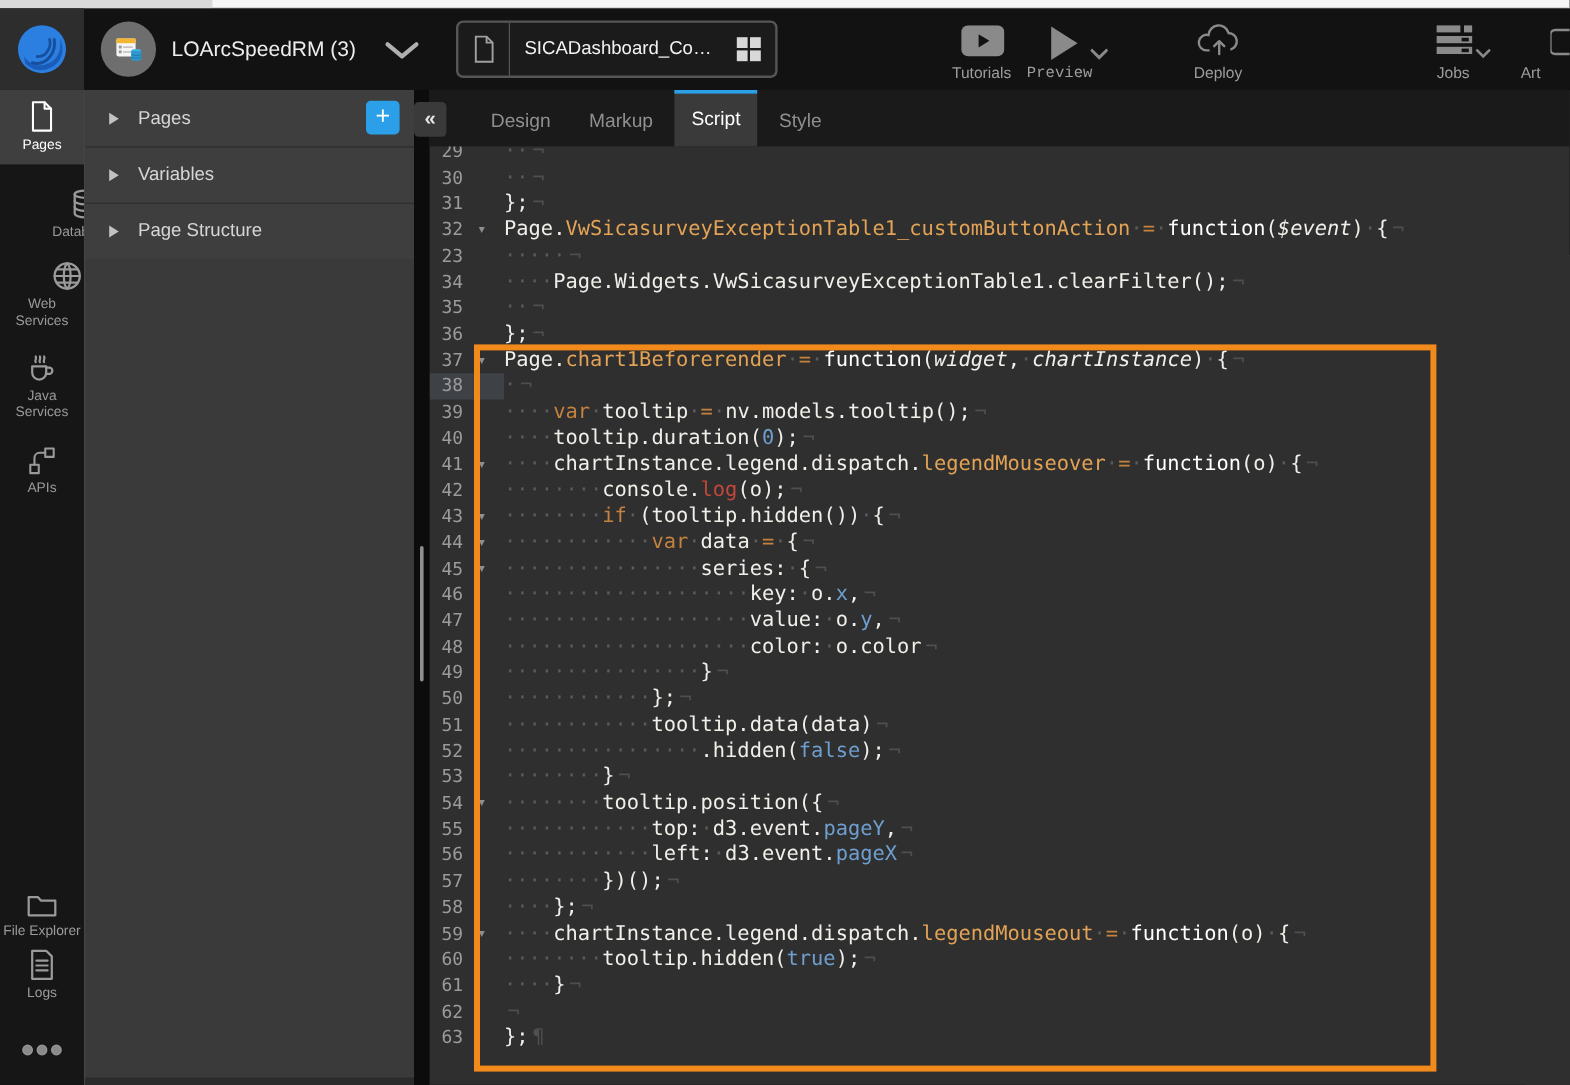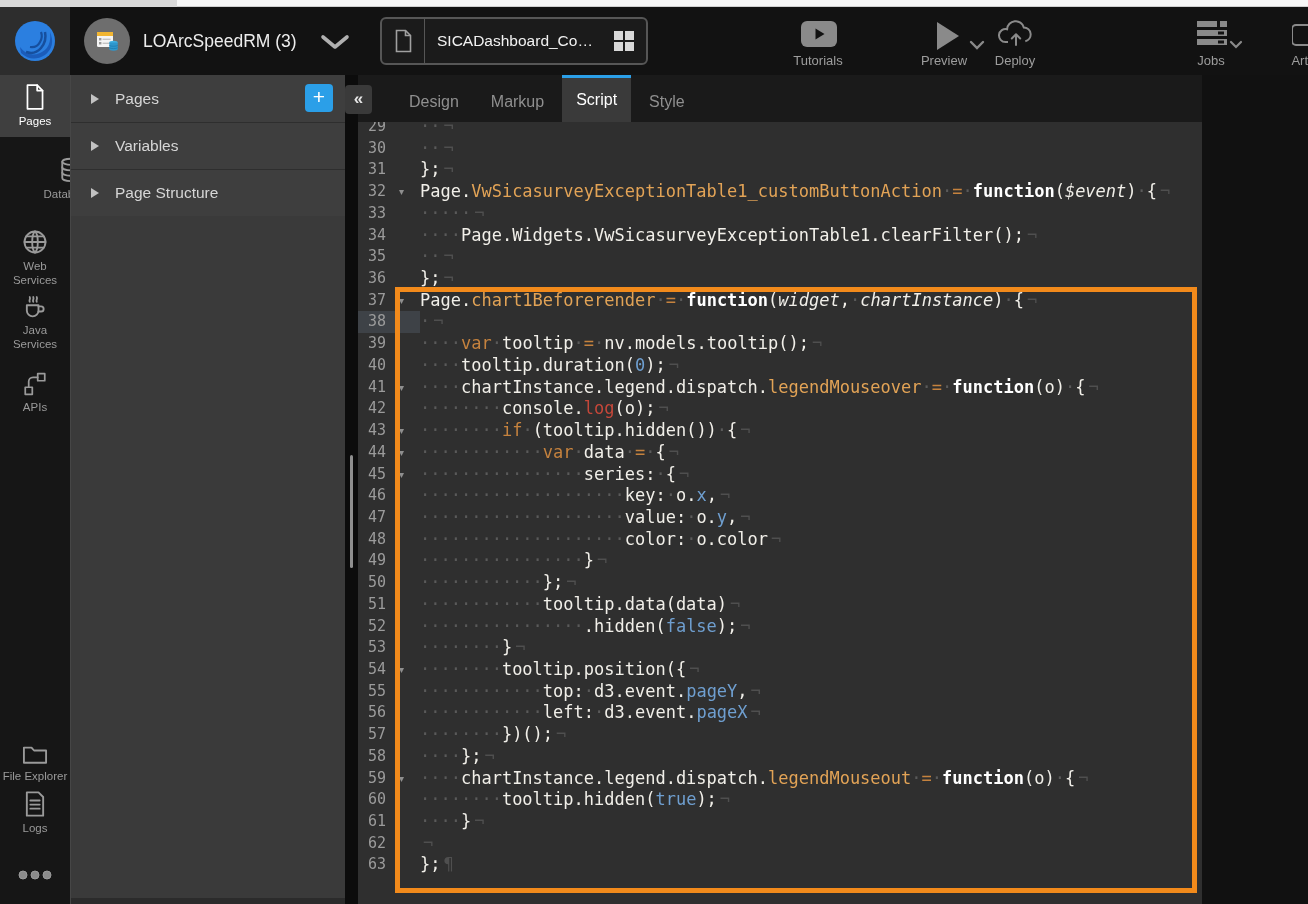--- a/index.html
+++ b/index.html
@@ -18,73 +18,73 @@
   .page-chip { position:absolute; left:380px; top:10px; width:268px; height:48px; background:#1b1b1b; border:2px solid #565656; border-radius:6px; display:flex; align-items:center;justify-content:center; }
   .page-chip .doc-seg { width:43px; height:100%; border-right:1px solid #565656; display:flex; align-items:center; justify-content:center; }
   .page-chip .chip-label { flex:1; color:#f2f2f2; font-size:15.5px; padding-left:12px; white-space:nowrap; overflow:hidden; }
   .page-chip .grid-icon { width:21px; height:21px; margin-right:11px; display:grid; grid-template-columns:9px 9px; grid-template-rows:9px 9px; gap:2px; }
   .page-chip .grid-icon i { background:#d8d8d8; }
 
   .tb-action { position:absolute; top:0; height:68px; }
   .tb-label { position:absolute; top:46px; width:100%; text-align:center; color:#9d9d9d; font-size:13px; white-space:nowrap; }
   .act-tutorials { left:785px; width:66px; }
   .act-tutorials .ico { position:absolute; left:16px; top:14px; }
-  .act-preview { left:911px; width:66px; }
+  .act-preview { left:850px; width:66px;font-family:Liberation Mono, monospace; }
   .act-preview .tri { position:absolute; left:26px; top:15px; width:0; height:0; border-left:22px solid #8a8a8a; border-top:14px solid transparent; border-bottom:14px solid transparent; }
   .act-preview .chev { position:absolute; left:58px; top:33px; }
   .act-deploy { left:983px; width:64px; }
   .act-deploy .ico { position:absolute; left:14px; top:11px; }
   .act-jobs { left:1181px; width:60px; }
   .act-jobs .ico { position:absolute; left:16px; top:14px; }
   .act-jobs .chev { position:absolute; left:48px; top:33px; }
   .act-artifacts { left:1243px; width:65px; overflow:hidden; }
   .act-artifacts .ico { position:absolute; left:49px; top:16px; }
-  .act-artifacts .tb-label { text-align:right; }
+  .act-artifacts .tb-label { text-align:center; }
 
   
   .rail { position:absolute; left:0; top:75px; width:70px; height:829px; background:#161616; }
   .rail-item { position:absolute; left:0; width:70px; display:flex; flex-direction:column; align-items:center; justify-content:center; color:#9a9a9a; cursor:pointer; }
   .rail-item .lbl { font-size:11.5px; line-height:1.2; text-align:center; margin-top:4px; }
   .rail-item svg { stroke:#9a9a9a; }
   .rail-item.active { background:#3f3f3f; color:#ffffff; }
   .rail-item.active svg { stroke:#ffffff; }
-  .ri-pages{top:0;height:62px;} .ri-databases{top:78px;height:52px;margin-left:36px;} .ri-web-services{top:151px;height:64px;}
+  .ri-pages{top:0;height:62px;} .ri-databases{top:78px;height:52px;margin-left:36px;} .ri-web-services{top:139px;height:64px;align-items:flex-end;}
   .ri-java-services{top:216px;height:64px;} .ri-apis{top:293px;height:50px;}
   .ri-file-explorer{top:656px;height:64px;} .ri-logs{top:713px;height:50px;} .ri-more{top:786px;height:28px;}
 
   
   .panel { position:absolute; left:70px; top:75px; width:275px; height:829px; background:#3a3a3a; border-left:1px solid #464646; }
   .panel-row { position:relative; height:47px; background:#3e3e3e; display:flex; align-items:center; cursor:pointer; }
   .panel-row + .panel-row { border-top:1px solid #2e2e2e; }
   .panel-row .tri { width:0; height:0; border-left:8px solid #c2c2c2; border-top:5px solid transparent; border-bottom:5px solid transparent; margin-left:20px; }
   .panel-row .plabel { color:#d6d6d6; font-size:15.5px; margin-left:16px; }
   .panel-row .add-btn { position:absolute; right:12px; top:9px; width:28px; height:28px; border-radius:4px; color:#fff; font-size:21px; line-height:26px; text-align:center; cursor:pointer; }
   .panel-bottom-strip { position:absolute; left:0; bottom:0; width:100%; height:6px; background:#2b2b2b; }
 
   
   .vstrip { position:absolute; left:345px; top:75px; width:13px; height:829px; background:#0c0c0c; }
   .vscroll-handle { position:absolute; left:350px; top:455px; width:3px; height:113px; background:#8f8f8f; border-radius:2px; }
   .collapse-btn { position:absolute; left:345px; top:85px; width:27px; height:29px; background:#3a3a3a; border-radius:4px; color:#e6e6e6; font-size:17px; font-weight:bold; text-align:center; line-height:27px; cursor:pointer; z-index:5; }
 
   
-  .editor { position:absolute; left:358px; top:75px; width:844px; height:829px; background:#2f2f2f; }
+  .editor { position:absolute; left:358px; top:75px; width:950px; height:829px; background:#2f2f2f; }
   .tabsbar { position:absolute; left:0; top:0; width:100%; height:47px; background:#1a1a1a; display:flex; padding-left:35px; }
   .tab { height:47px; line-height:47px; padding:0 14px; margin:0 2px; color:#8f8f8f; font-size:16px; cursor:pointer; border-top:3px solid transparent; }
   .tab.active { background:#3a3a3a; color:#ffffff; font-weight:normal; border-top:3px solid var(--accent); line-height:44px; }
   .code-scroll { position:absolute; left:0; top:47px; width:100%; height:782px; overflow:hidden;border-radius:12px; }
   .lines { margin-top:-6px; }
   .line { display:flex; height:21.72px; align-items:center; }
   .gutter { width:36px; text-align:right; padding-right:8px; font-family:"DejaVu Sans Mono", monospace; font-size:15px; color:#9b9b9b; position:relative; flex:none; height:100%; line-height:21.72px; }
   .fold { width:26px; padding-left:5px; font-size:10px; color:#8f8f8f; flex:none; cursor:pointer; height:100%; line-height:21.72px; }
   .cursor-line .gutter, .cursor-line .fold { background:#3e4247; }
   .content { flex:1; font-family:"DejaVu Sans Mono", monospace; font-size:17px; white-space:pre; color:var(--syn-plain); line-height:21.72px; }
   .seg-pl { color:var(--syn-plain); }
   .seg-or { color:var(--syn-property); }
   .seg-kw { color:var(--syn-keyword); }
-  .seg-fn { color:var(--syn-function); font-weight:bold; }
+  .seg-fn { color:var(--syn-function); font-weight:normal; }
   .seg-it { color:var(--syn-plain); font-style:italic; }
   .seg-num { color:var(--syn-atom); }
   .seg-red { color:var(--syn-error); }
   .seg-ws { color:var(--syn-whitespace); }
   .seg-eol { color:#4f4f4f; padding-left:3px; }
 
   
   .highlight-box { position:absolute; left:395px; top:287px; width:802px; height:606px; border:5px solid var(--hl); pointer-events:none; z-index:10; }
 
   svg { display:block; }
@@ -315,21 +315,21 @@
           <div class="gutter">31</div>
           <div class="fold"></div>
           <div class="content"><span class="seg-pl">};</span><span class="seg-eol">¬</span></div>
         </div>
         <div class="line">
           <div class="gutter">32</div>
           <div class="fold">▾</div>
           <div class="content"><span class="seg-pl">Page.</span><span class="seg-or">VwSicasurveyExceptionTable1_customButtonAction</span><span class="seg-ws">·</span><span class="seg-kw">=</span><span class="seg-ws">·</span><span class="seg-fn">function</span><span class="seg-pl">(</span><span class="seg-it">$event</span><span class="seg-pl">)</span><span class="seg-ws">·</span><span class="seg-pl">{</span><span class="seg-eol">¬</span></div>
         </div>
         <div class="line">
-          <div class="gutter">33</div>
+          <div class="gutter">23</div>
           <div class="fold"></div>
           <div class="content"><span class="seg-ws">·····</span><span class="seg-eol">¬</span></div>
         </div>
         <div class="line">
           <div class="gutter">34</div>
           <div class="fold"></div>
           <div class="content"><span class="seg-ws">····</span><span class="seg-pl">Page.Widgets.VwSicasurveyExceptionTable1.clearFilter();</span><span class="seg-eol">¬</span></div>
         </div>
         <div class="line">
           <div class="gutter">35</div>

